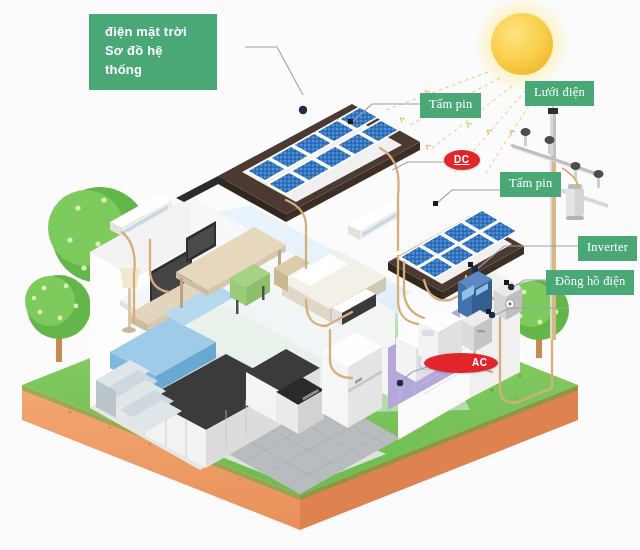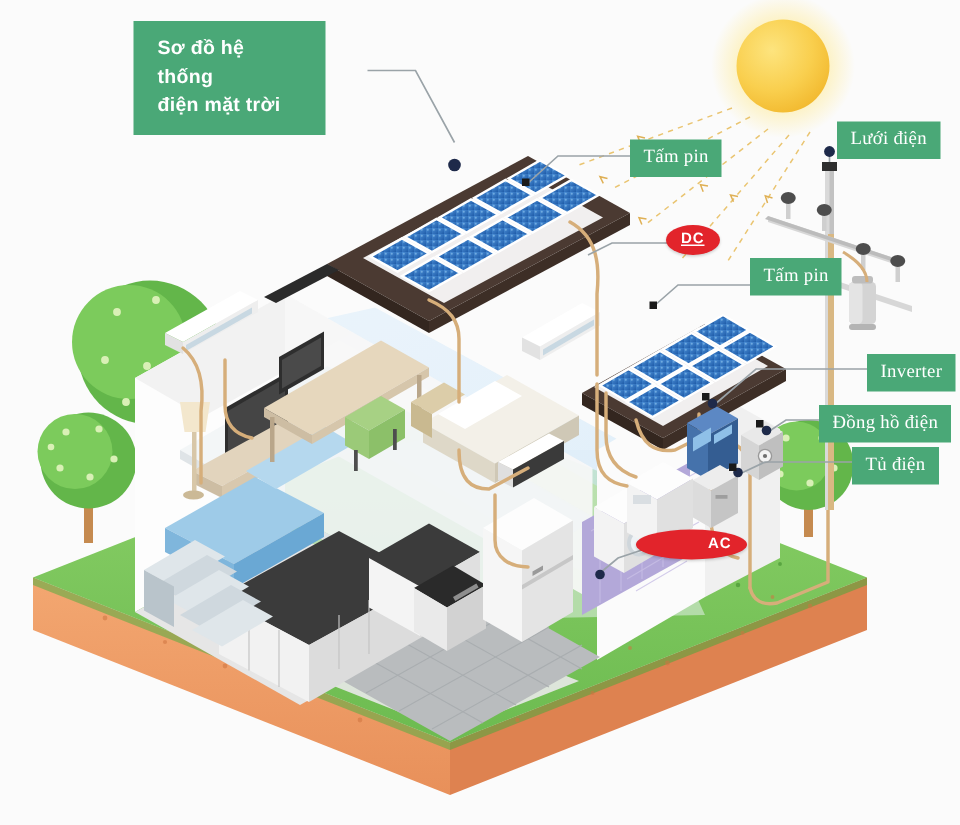--- a/index.html
+++ b/index.html
@@ -532,47 +532,44 @@
     <g fill="#1a1a1a">
       <rect x="348" cy="0" y="119" width="5" height="5"></rect>
       <rect x="433" y="201" width="5" height="5"></rect>
       <rect x="468" y="262" width="5" height="5"></rect>
       <rect x="504" y="280" width="5" height="5"></rect>
       <rect x="486" y="309" width="5" height="5"></rect>
     </g>
   </svg>
 
   <div class="chip title" style="left:89px; top:14px; width:128px;">
+    <span>điện mặt trời</span>
     <span>Sơ đồ hệ thống</span>
-    <span>điện mặt trời</span>
   </div>
 
   <div class="chip" style="left:420px; top:93px;">
     <span>Tấm pin</span>
   </div>
 
-  <div class="chip" style="left:558px; top:81px;">
+  <div class="chip" style="left:525px; top:81px;">
     <span>Lưới điện</span>
   </div>
 
   <div class="chip" style="left:500px; top:172px;">
     <span>Tấm pin</span>
   </div>
 
   <div class="chip" style="left:578px; top:236px;">
     <span>Inverter</span>
   </div>
 
   <div class="chip" style="left:546px; top:270px;">
     <span>Đồng hồ điện</span>
   </div>
 
-  <div class="chip" style="left:568px; top:298px;">
-    <span>Tủ điện</span>
-  </div>
 
   <div class="pill" style="left:444px; top:150px;text-decoration:underline;">
     <span>DC</span>
   </div>
 
   <div class="pill" style="left:424px; top:353px;padding-left:48px;">
     <span>AC</span>
   </div>
 
 </div>

